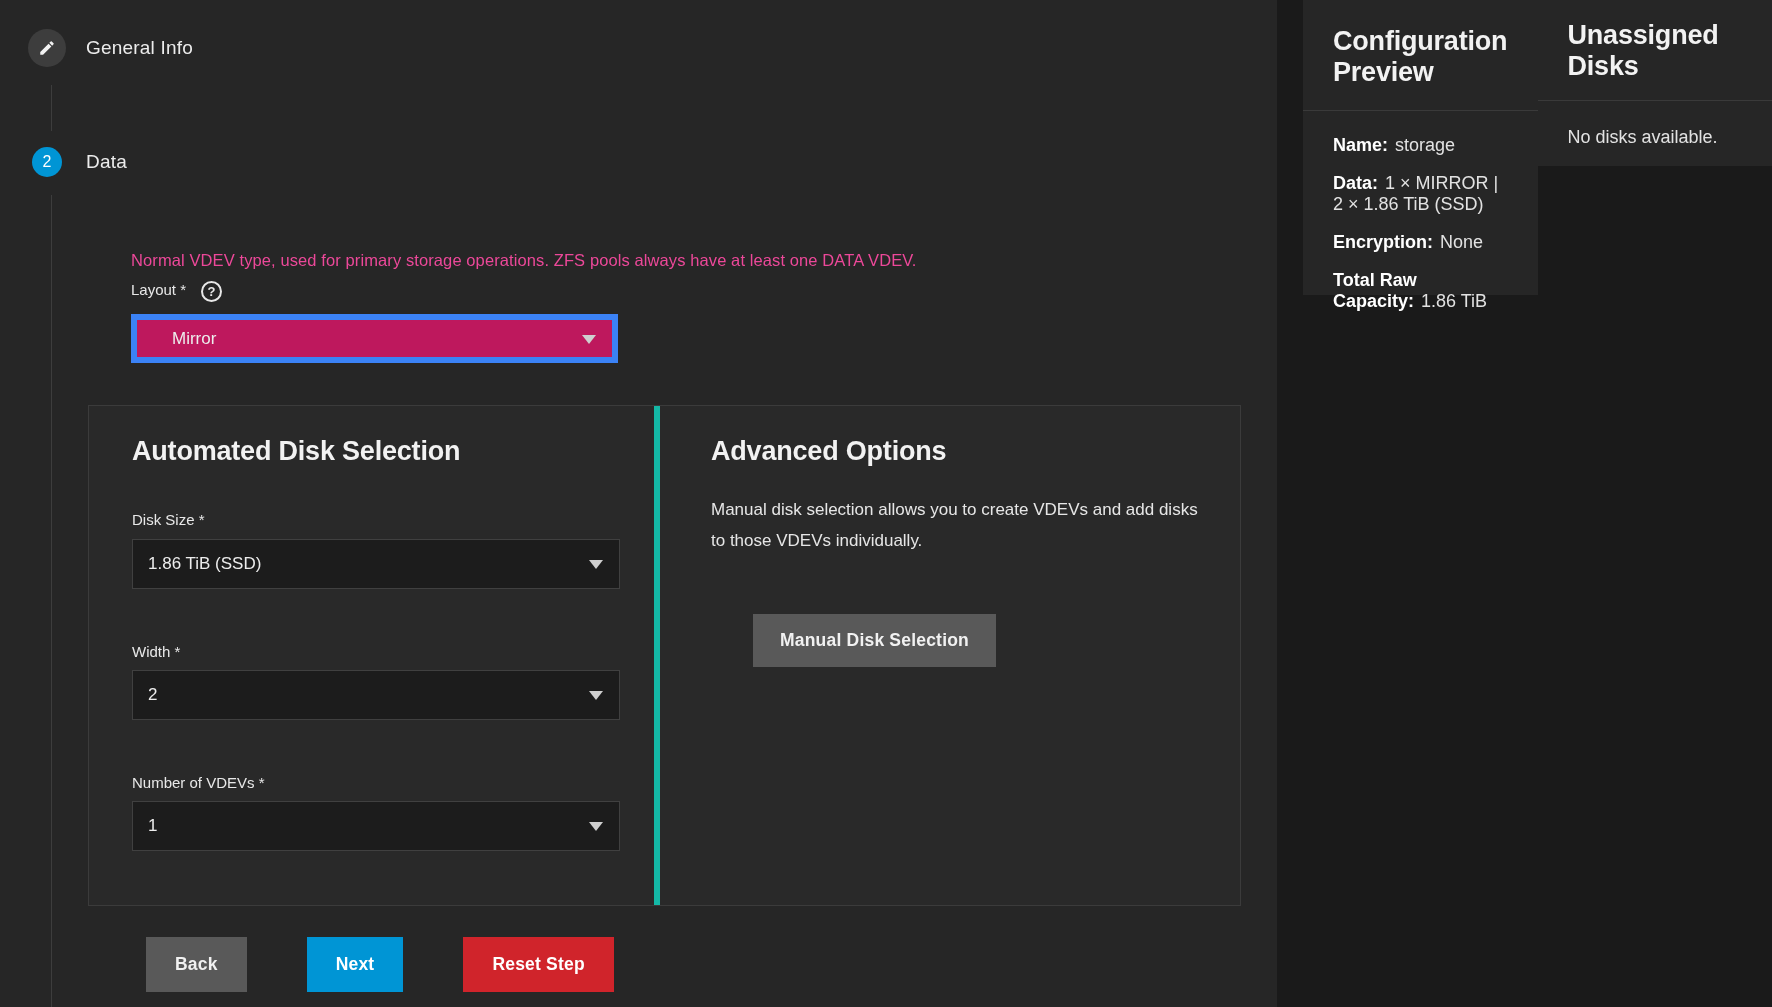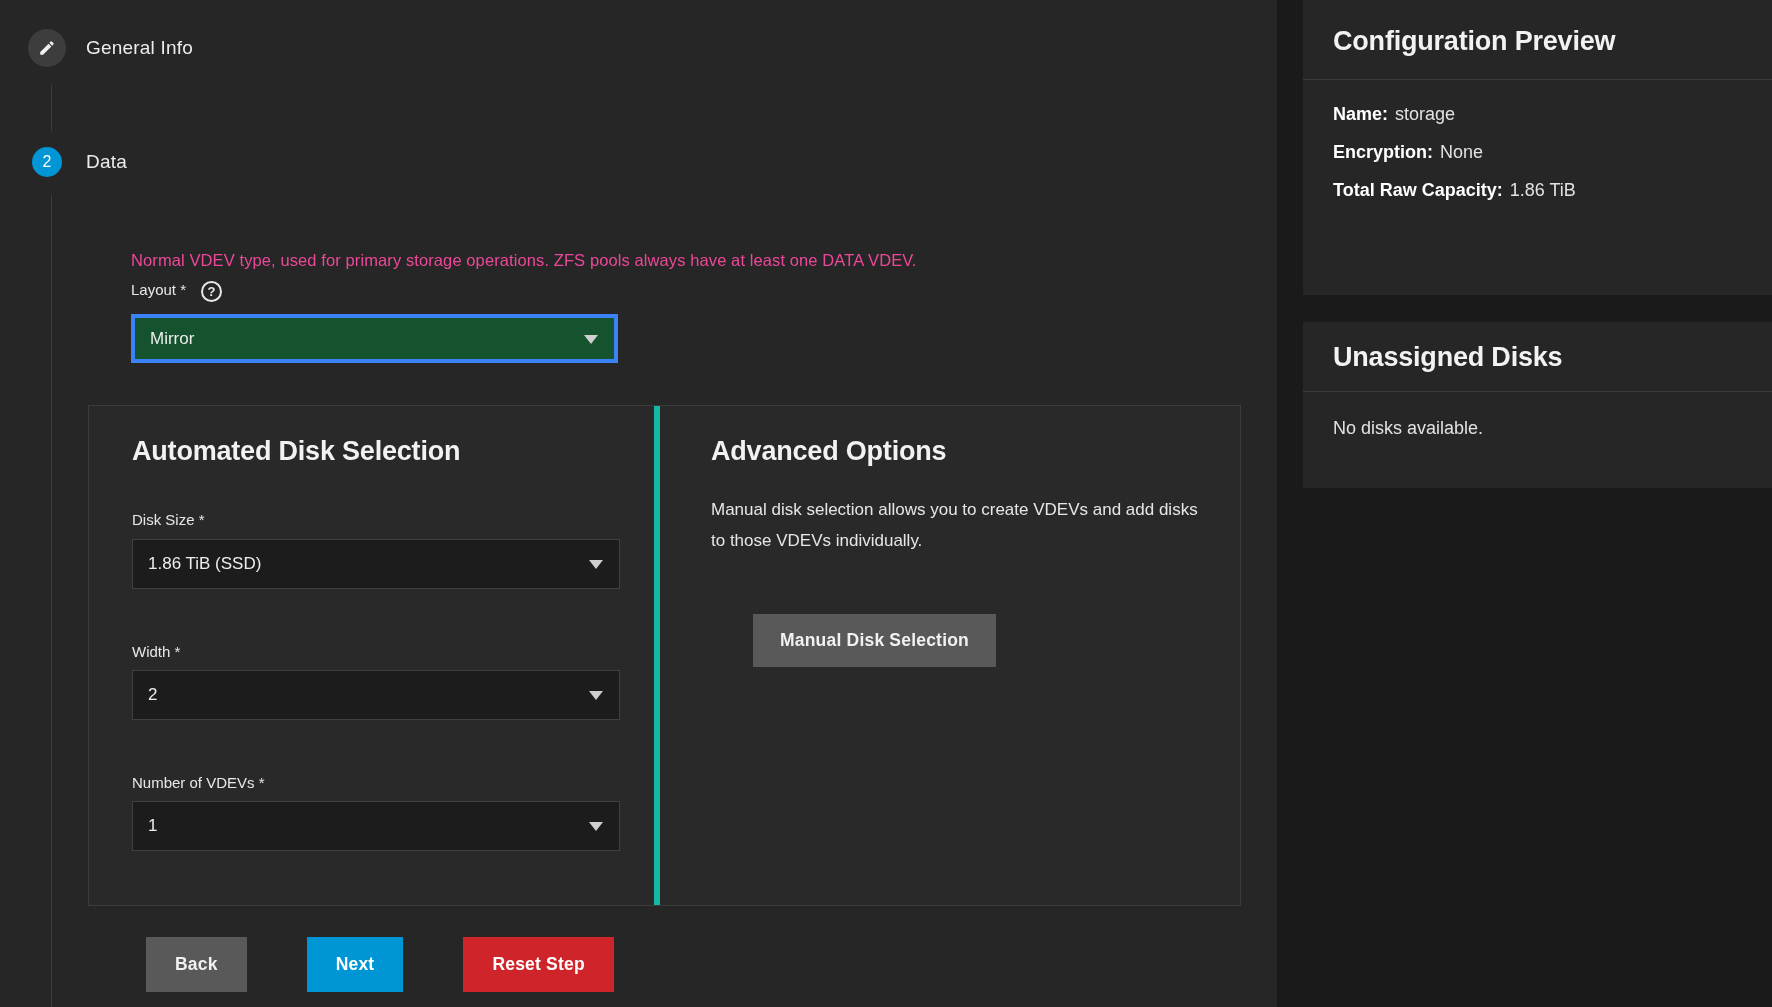--- a/index.html
+++ b/index.html
@@ -49,21 +49,21 @@
     background: #1c1c1c; border: 1px solid #404040;
     display: flex; align-items: center; cursor: pointer;
   }
   .select-box .select-value { padding-left: 15px; font-size: 17px; color: #ededed; }
   .select-box .arrow {
     position: absolute; right: 16px; top: 50%; margin-top: -4px;
     width: 0; height: 0;
     border-left: 7px solid transparent; border-right: 7px solid transparent;
     border-top: 9px solid #cfcfcf;
   }
-  .select-box.focused { border: 4px solid #3b82f6; height: 49px; width: 487px; background: #14532d; }
+  .select-box.focused { border: 6px solid #3b82f6; height: 49px; width: 487px; background: #be185d; padding-left: 20px; }
   .layout-select { position: absolute; left: 131px; top: 314px; }
 
   .disk-panel {
     position: absolute; left: 88px; top: 405px; width: 1153px; height: 501px;
     background: #292929; border: 1px solid #3b3b3b;
   }
   .panel-col-left {
     position: absolute; left: 0; top: 0; bottom: 0; width: 571px;
     border-right: 6px solid #14b8a6;
   }
@@ -92,21 +92,21 @@
   .btn.blue { background: #0095d5; }
   .btn.red  { background: #d0242b; }
   .manual-btn { position: absolute; left: 49px; top: 208px; height: 53px; padding: 0 27px; }
 
   .footer-actions { position: absolute; left: 102px; top: 937px; display: flex; gap: 16px; }
   .footer-actions .btn { height: 55px; padding: 0 29px; }
 
   
   .sidebar {
     width: 495px; height: 1007px; background: #1a1a1a;
-    padding-left: 26px; display: flex; flex-direction: column;
+    padding-left: 26px; display: flex; flex-direction: row;
   }
   .side-panel { background: #262626; width: 469px; }
   .side-panel .panel-title {
     font-size: 27px; font-weight: bold; color: #f2f2f2; letter-spacing: -.2px;
     padding: 26px 30px 22px 30px; border-bottom: 1px solid #3a3a3a;
   }
   .preview-panel { height: 295px; }
   .preview-rows { padding: 24px 30px 0 30px; }
   .preview-row { margin-bottom: 17px; font-size: 18px; }
   .preview-row .k { font-weight: bold; color: #ffffff; }
@@ -196,20 +196,23 @@
 
   <aside class="sidebar">
 
     <section class="side-panel preview-panel">
       <h2 class="panel-title">Configuration Preview</h2>
       <div class="preview-rows">
         <div class="preview-row">
           <span class="k">Name:</span><span class="v">storage</span>
         </div>
         <div class="preview-row">
+          <span class="k">Data:</span><span class="v">1 × MIRROR | 2 × 1.86 TiB (SSD)</span>
+        </div>
+        <div class="preview-row">
           <span class="k">Encryption:</span><span class="v">None</span>
         </div>
         <div class="preview-row">
           <span class="k">Total Raw Capacity:</span><span class="v">1.86 TiB</span>
         </div>
       </div>
     </section>
 
     <div class="panel-gap"></div>
 

